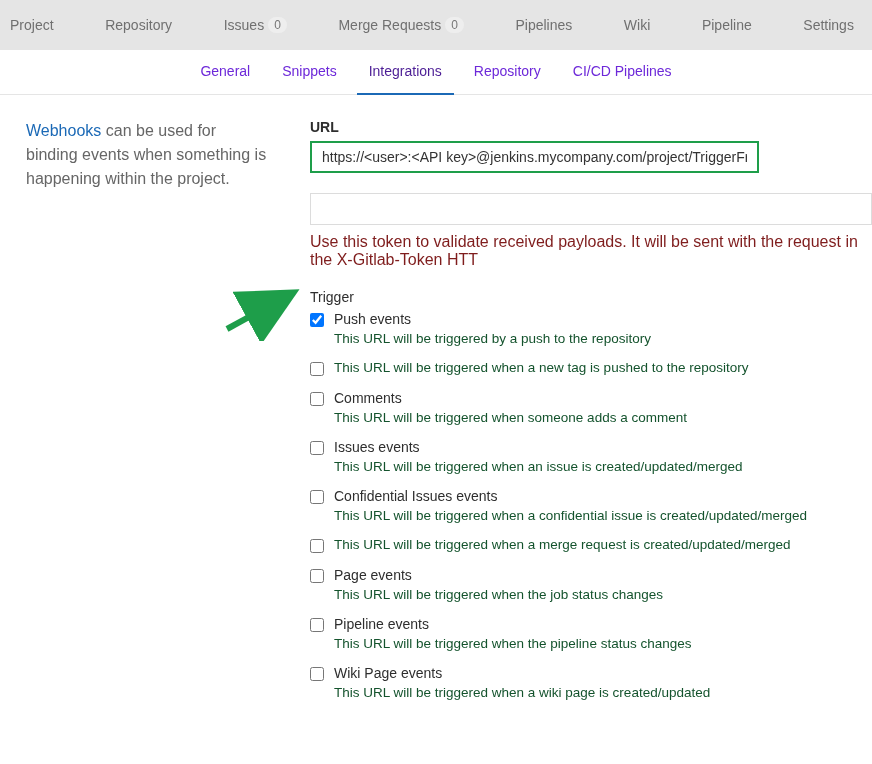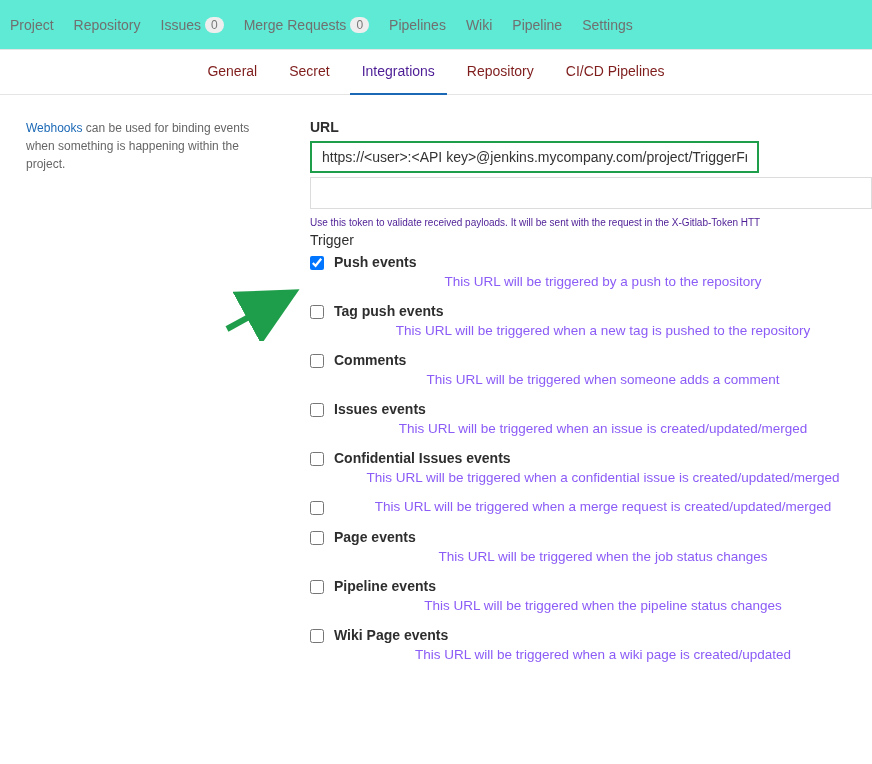--- a/index.html
+++ b/index.html
@@ -4,26 +4,26 @@
 <style>
   * { box-sizing: border-box; margin: 0; padding: 0; }
   body {
     font-family: -apple-system, BlinkMacSystemFont, "Segoe UI", Helvetica, Arial, sans-serif;
     font-size: 14px;
     color: #2e2e2e;
     background: #ffffff;
     width: 872px;
   }
   .topnav {
-    background: #5eead4;
+    background: #e5e5e5;
     border-bottom: 1px solid #e5e5e5;
     height: 50px;
     display: flex;
     align-items: center;
-    justify-content: flex-start;
+    justify-content: space-between;
     padding: 0 8px 0 0;
   }
   .topnav-item {
     padding: 0 10px;
     color: #707070;
     font-size: 14px;
     display: flex;
     align-items: center;
     height: 50px;
     cursor: pointer;
@@ -42,21 +42,21 @@
   .subnav {
     border-bottom: 1px solid #e5e5e5;
     height: 45px;
     display: flex;
     align-items: center;
     justify-content: center;
     gap: 8px;
   }
   .subnav-item {
     padding: 0 12px;
-    color: #7f1d1d;
+    color: #6d28d9;
     font-size: 14px;
     height: 45px;
     display: flex;
     align-items: center;
     border-bottom: 2px solid transparent;
     cursor: pointer;
   }
   .subnav-item.active {
     color: #4c1d95;
     border-bottom: 2px solid #1b69b6;
@@ -65,21 +65,21 @@
     display: flex;
     padding: 24px 0 0 26px;
   }
   .side {
     width: 266px;
     flex-shrink: 0;
     padding-right: 20px;
   }
   .side-text {
     color: #666;
-    font-size: 12px;
+    font-size: 16px;
     line-height: 1.5;
   }
   .side-text a {
     color: #1b69b6;
     text-decoration: none;
   }
   .main {
     flex: 1;
     padding-left: 18px;
     position: relative;
@@ -101,51 +101,50 @@
   }
   .text-input {
     width: 100%;
     border: 1px solid #dcdcdc;
     padding: 7px 10px;
     font-size: 14px;
     color: #333;
     outline: none;
   }
   .help-text {
-    color: #4c1d95;
-    font-size: 10px;
+    color: #7f1d1d;
+    font-size: 16px;
     margin-top: 8px;
   }
   .section {
-    margin-bottom: 4px;
+    margin-bottom: 20px;
   }
   .trigger-item {
     display: flex;
     align-items: flex-start;
     margin-bottom: 14px;
   }
   .cb {
     width: 14px;
     height: 14px;
     margin-top: 2px;
     margin-right: 10px;
     flex-shrink: 0;
     cursor: pointer;
   }
   .trigger-body { flex: 1; }
   .trigger-title {
-    font-weight: 700;
+    font-weight: 400;
     color: #2e2e2e;
     font-size: 14px;
     margin-bottom: 4px;
   }
   .trigger-desc {
-    color: #8b5cf6;
+    color: #14532d;
     font-size: 13.5px;
-    text-align: center;
   }
   .arrow {
     position: absolute;
     left: -75px;
     top: 162px;
     pointer-events: none;
   }
 </style>
 </head>
 <body>
@@ -174,21 +173,21 @@
     <div class="topnav-item">
       <span>Pipeline</span>
     </div>
     <div class="topnav-item">
       <span>Settings</span>
     </div>
   </div>
 
 <div class="subnav" id="subnav">
     <div class="subnav-item">General</div>
-    <div class="subnav-item">Secret</div>
+    <div class="subnav-item">Snippets</div>
     <div class="subnav-item active">Integrations</div>
     <div class="subnav-item">Repository</div>
     <div class="subnav-item">CI/CD Pipelines</div>
   </div>
 
 <div class="content">
   <div class="side">
     <p class="side-text">
       <a href="#">Webhooks</a><span> can be used for binding events when something is happening within the project.</span>
     </p>
@@ -221,21 +220,20 @@
           <div class="trigger-item">
             <input type="checkbox" class="cb" checked="" style="">
             <div class="trigger-body">
               <div class="trigger-title">Push events</div>
               <div class="trigger-desc">This URL will be triggered by a push to the repository</div>
             </div>
           </div>
           <div class="trigger-item">
             <input type="checkbox" class="cb" style="">
             <div class="trigger-body">
-              <div class="trigger-title">Tag push events</div>
               <div class="trigger-desc">This URL will be triggered when a new tag is pushed to the repository</div>
             </div>
           </div>
           <div class="trigger-item">
             <input type="checkbox" class="cb" style="">
             <div class="trigger-body">
               <div class="trigger-title">Comments</div>
               <div class="trigger-desc">This URL will be triggered when someone adds a comment</div>
             </div>
           </div>

